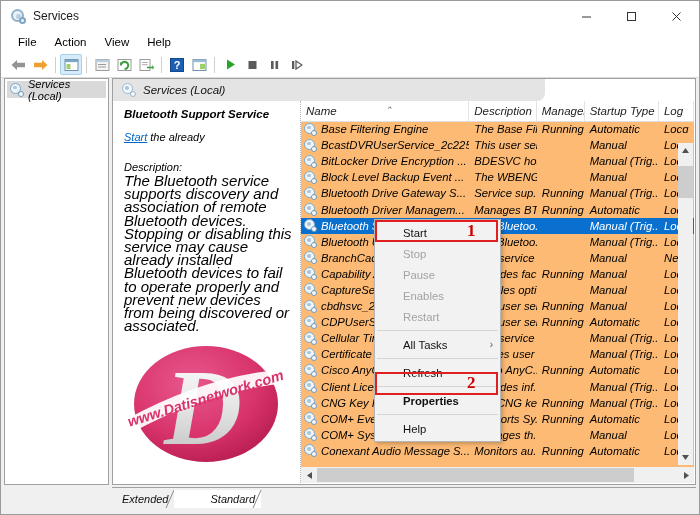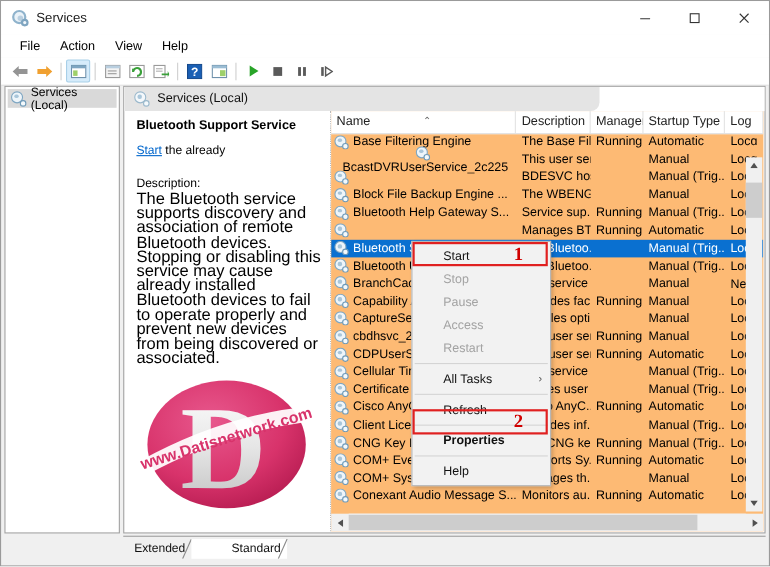--- a/index.html
+++ b/index.html
@@ -29,21 +29,21 @@
   .menuitem{padding:2px 9px;font-size:11.5px;color:#000;}
 
   
   .toolbar{height:25px;background:#fff;display:flex;align-items:center;padding-left:6px;
            border-bottom:1px solid #dcdcdc;}
   .tbtn{width:22px;height:21px;display:flex;align-items:center;justify-content:center;position:relative;}
   .tbtn.sel{background:#d6ecfb;border:1px solid #a8cfe8;box-sizing:border-box;border-radius:2px;}
   .tsep{width:1px;height:16px;background:#cfcfcf;margin:0 4px;}
 
   
-  .body{position:absolute;left:1px;top:77px;right:1px;bottom:1px;background:#f0f0f0;}
+  .body{position:absolute;left:1px;top:77px;right:1px;bottom:1px;background:#f0f0f0;font-style:italic;}
   .leftpane{position:absolute;left:2px;top:0;width:105px;bottom:28px;background:#fff;border:1px solid #a0a0a0;box-sizing:border-box;}
   .tree-item{display:flex;align-items:center;height:17px;margin:2px 2px 0 2px;background:#d9d9d9;padding-left:3px;}
   .tree-icon{width:14px;height:14px;position:relative;margin-right:4px;flex:none;}
   .tree-label{font-size:11px;}
 
   .rightpane{position:absolute;left:110px;top:0;right:2px;bottom:28px;background:#fff;border:1px solid #a0a0a0;box-sizing:border-box;}
 
   
   .hdrtab{position:relative;height:22px;background:#fff;}
   .hdrtab-inner{position:absolute;left:0;top:0;height:22px;width:432px;background:#e4e4e4;
@@ -305,76 +305,78 @@
                   <div class="cog2"></div>
                 </div>
                 <span>Base Filtering Engine</span>
               </div>
               <div class="cell" style="width: 78px;">The Base Fil...</div>
               <div class="cell" style="width: 55px;">Running</div>
               <div class="cell" style="width: 86px;">Automatic</div>
               <div class="cell" style="width: 40px;">Locɑ</div>
             </div>
             <div class="row">
-              <div class="cell name" style="width: 196px; flex-direction: column;">
+              <div class="cell name" style="width: 196px;">
                 <div class="svc-ico">
                   <div class="cog"></div>
                   <div class="cog2"></div>
                 </div>
                 <span>BcastDVRUserService_2c225</span>
               </div>
               <div class="cell" style="width: 78px;">This user ser...</div>
               <div class="cell" style="width: 55px;"></div>
               <div class="cell" style="width: 86px;">Manual</div>
               <div class="cell" style="width: 40px;">Locɑ</div>
             </div>
             <div class="row">
               <div class="cell name" style="width: 196px;">
                 <div class="svc-ico">
                   <div class="cog"></div>
                   <div class="cog2"></div>
                 </div>
+                <span>BitLocker Drive Encryption ...</span>
               </div>
               <div class="cell" style="width: 78px;">BDESVC hos...</div>
               <div class="cell" style="width: 55px;"></div>
               <div class="cell" style="width: 86px;">Manual (Trig...</div>
               <div class="cell" style="width: 40px;">Locɑ</div>
             </div>
             <div class="row">
               <div class="cell name" style="width: 196px;">
                 <div class="svc-ico">
                   <div class="cog"></div>
                   <div class="cog2"></div>
                 </div>
-                <span>Block File Backup Engine ...</span>
+                <span>Block Level Backup Event ...</span>
               </div>
               <div class="cell" style="width: 78px;">The WBENG...</div>
               <div class="cell" style="width: 55px;"></div>
               <div class="cell" style="width: 86px;">Manual</div>
               <div class="cell" style="width: 40px;">Locɑ</div>
             </div>
             <div class="row">
               <div class="cell name" style="width: 196px;">
                 <div class="svc-ico">
                   <div class="cog"></div>
                   <div class="cog2"></div>
                 </div>
-                <span>Bluetooth Help Gateway S...</span>
+                <span>Bluetooth Drive Gateway S...</span>
               </div>
               <div class="cell" style="width: 78px;">Service sup...</div>
               <div class="cell" style="width: 55px;">Running</div>
               <div class="cell" style="width: 86px;">Manual (Trig...</div>
               <div class="cell" style="width: 40px;">Locɑ</div>
             </div>
             <div class="row">
               <div class="cell name" style="width: 196px;">
                 <div class="svc-ico">
                   <div class="cog"></div>
                   <div class="cog2"></div>
                 </div>
+                <span>Bluetooth Driver Managem...</span>
               </div>
               <div class="cell" style="width: 78px;">Manages BT...</div>
               <div class="cell" style="width: 55px;">Running</div>
               <div class="cell" style="width: 86px;">Automatic</div>
               <div class="cell" style="width: 40px;">Locɑ</div>
             </div>
             <div class="row selected">
               <div class="cell name" style="width: 196px;">
                 <div class="svc-ico">
                   <div class="cog"></div>
@@ -620,21 +622,21 @@
       <div class="ci">
         <span>Start</span>
       </div>
       <div class="ci disabled">
         <span>Stop</span>
       </div>
       <div class="ci disabled">
         <span>Pause</span>
       </div>
       <div class="ci disabled">
-        <span>Access</span>
+        <span>Enables</span>
       </div>
       <div class="ci disabled">
         <span>Restart</span>
       </div>
       <div class="csep"></div>
       <div class="ci">
         <span>All Tasks</span>
         <span class="sub">›</span>
       </div>
       <div class="csep"></div>

